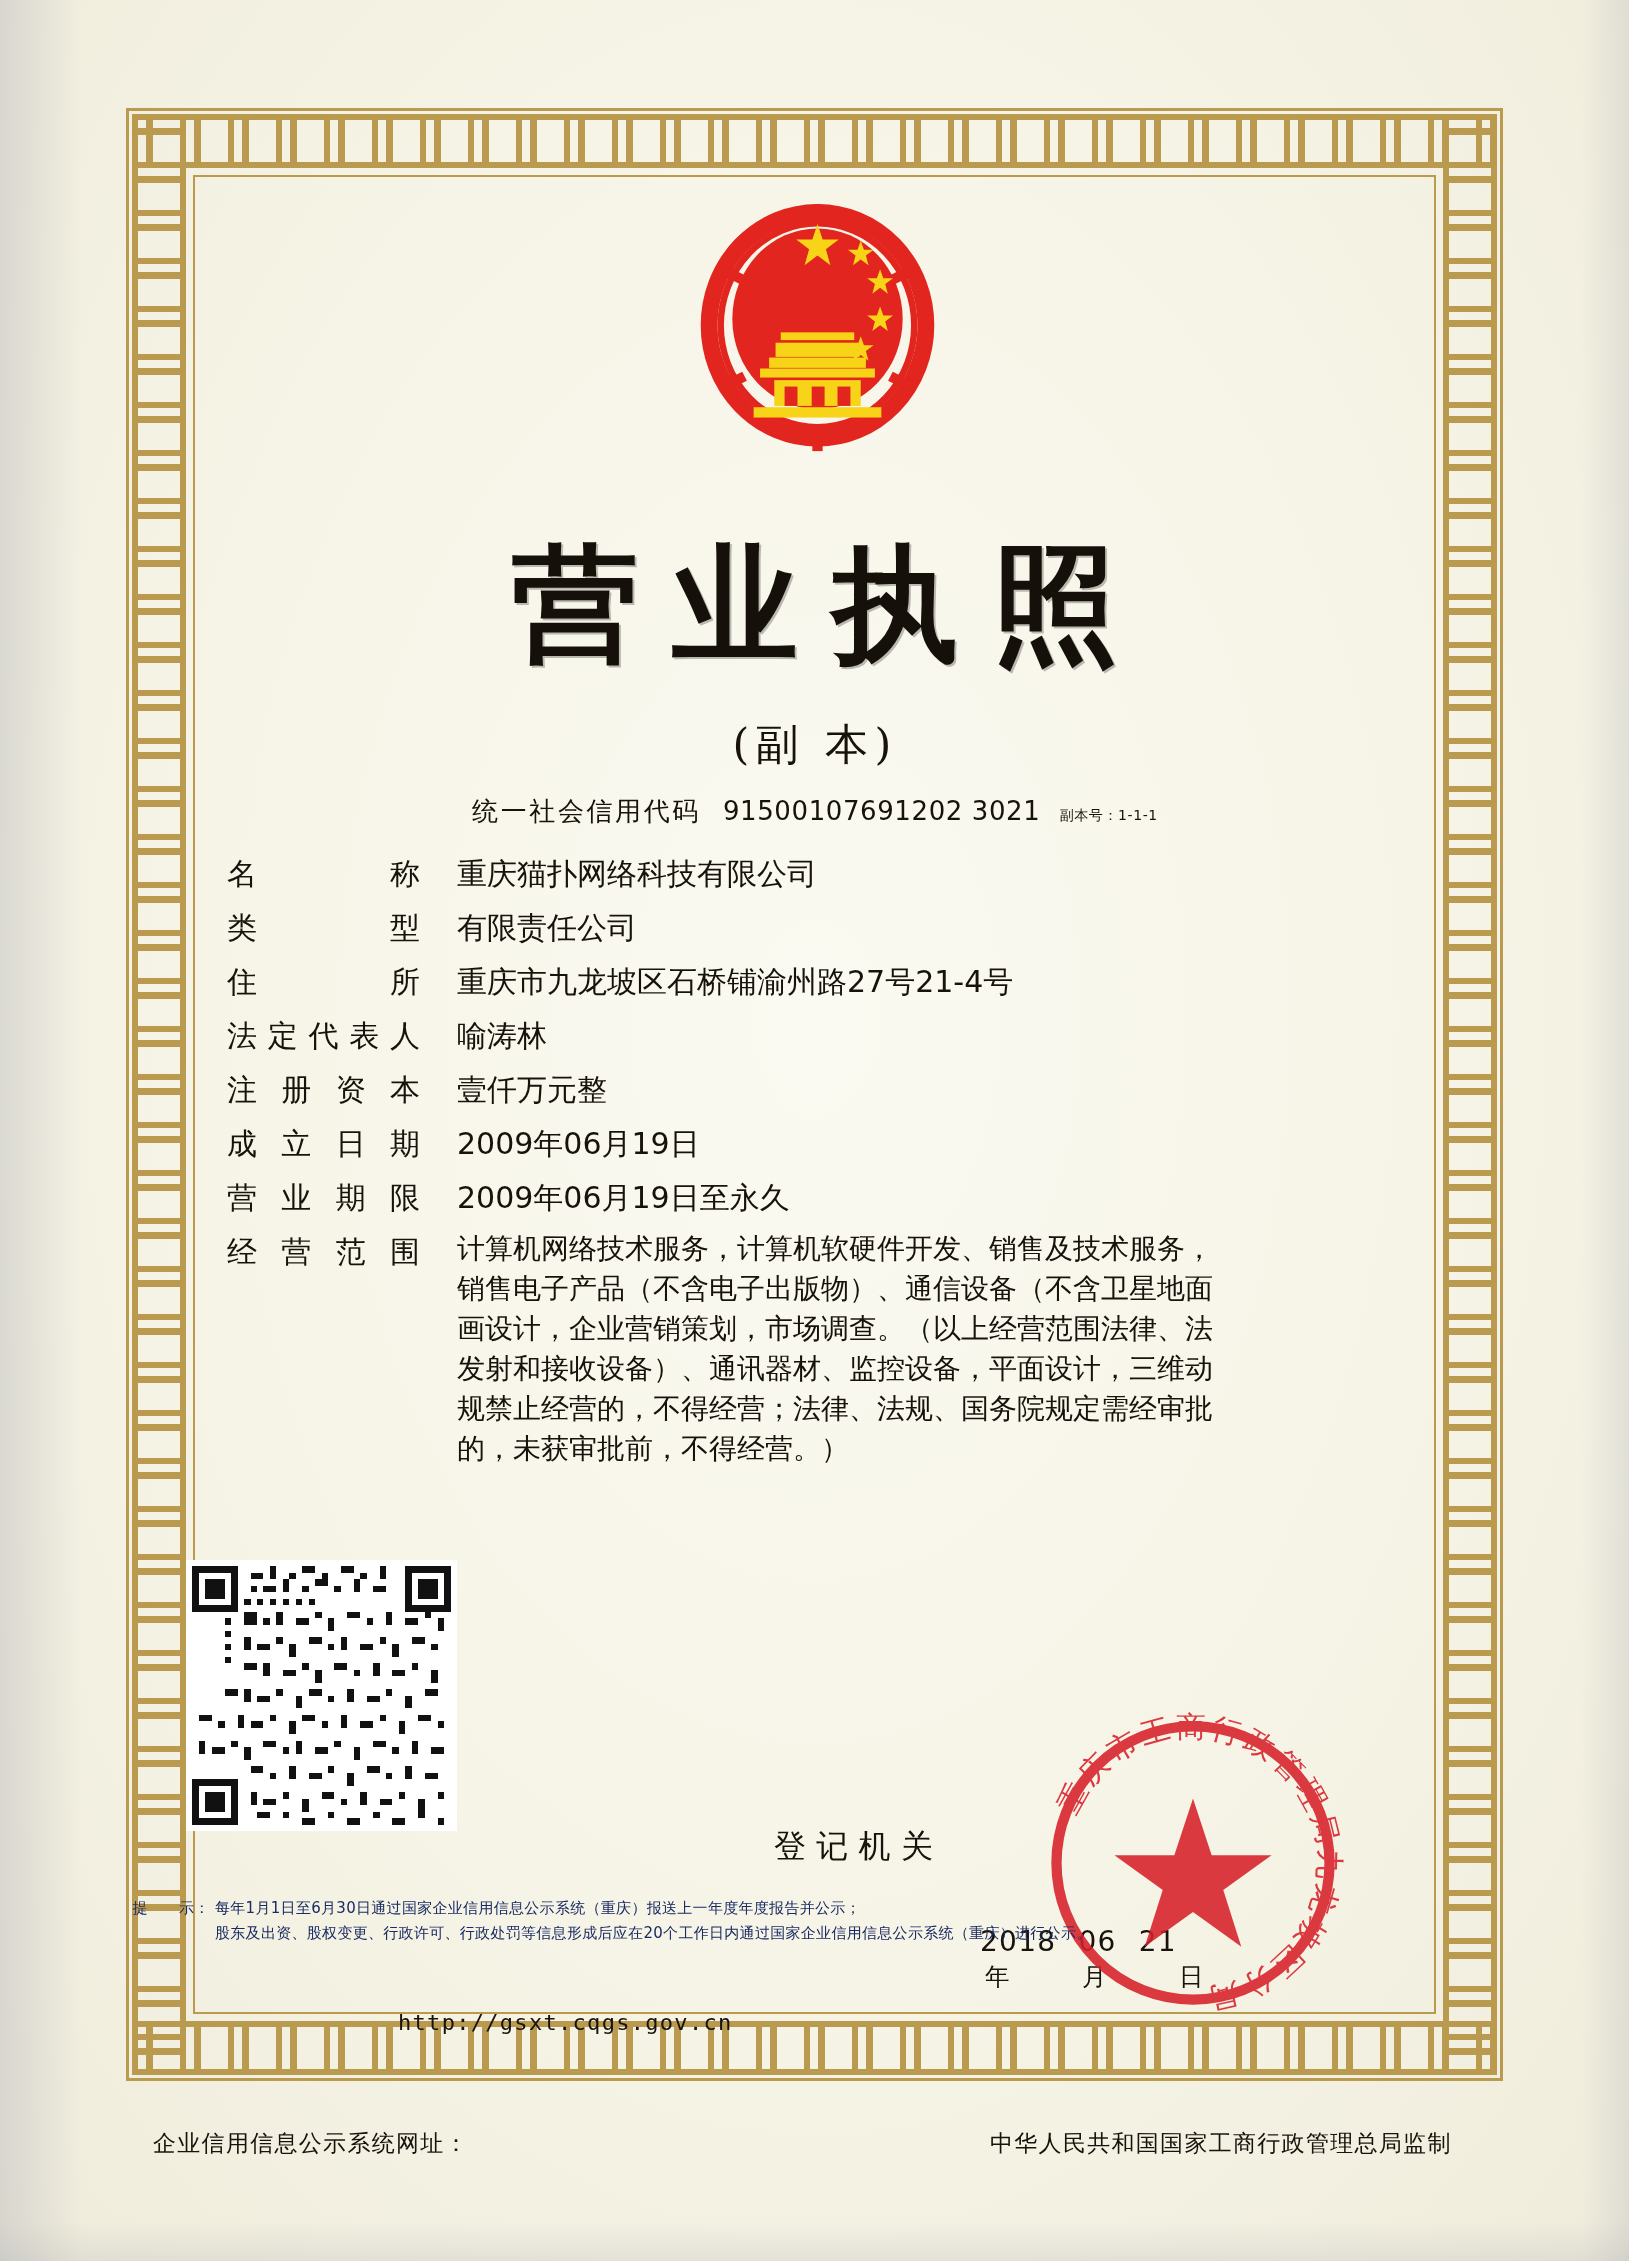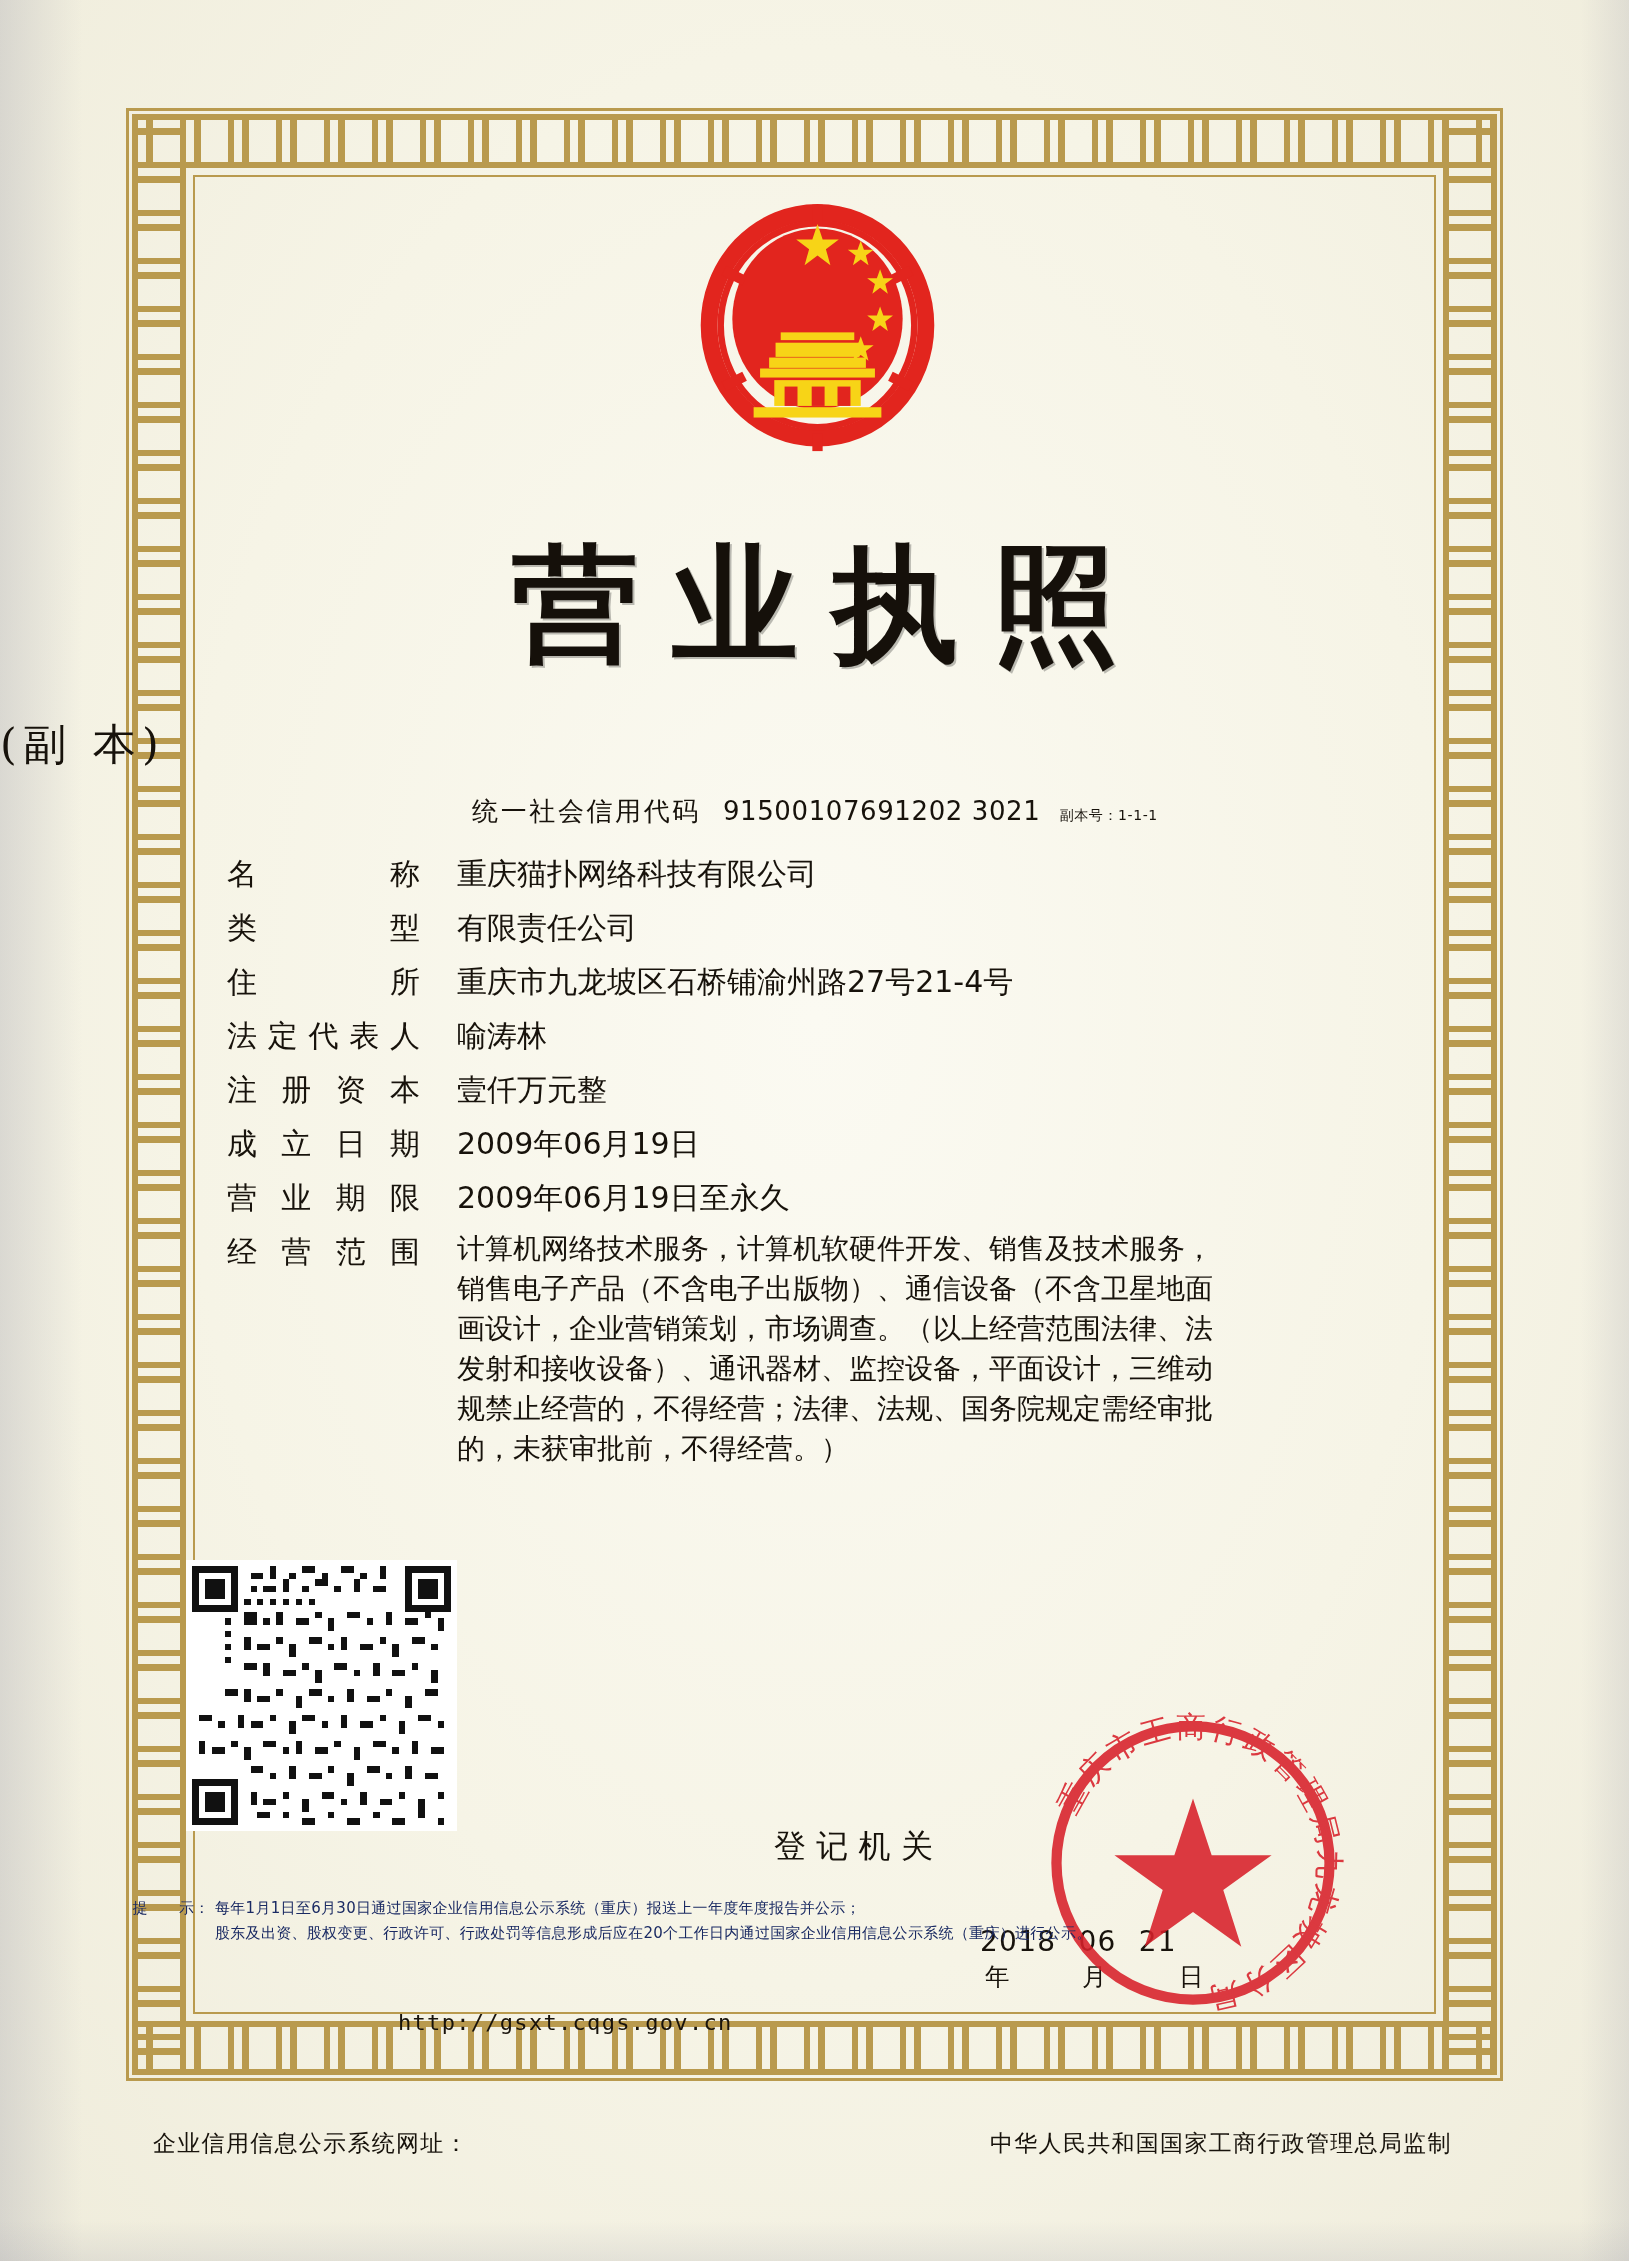--- a/index.html
+++ b/index.html
@@ -119,21 +119,21 @@
     font-size: 126px;
     letter-spacing: 34px;
     text-indent: 34px;
     color: #15100a;
     text-shadow: 1.9px 1.9px 0 rgba(0,0,0,0.25);
   }
   .subtitle {
     position: absolute;
     left: 0; right: 0;
     top: 716px;
-    text-align: left;
+    text-align: center;
     font-family: "DejaVu Serif", "Liberation Serif", serif;
     font-size: 43px;
     letter-spacing: 6.4px;
     color: #17120b;
   }
 
   
   .codeline {
     position: absolute;
     left: 0; right: 0;

